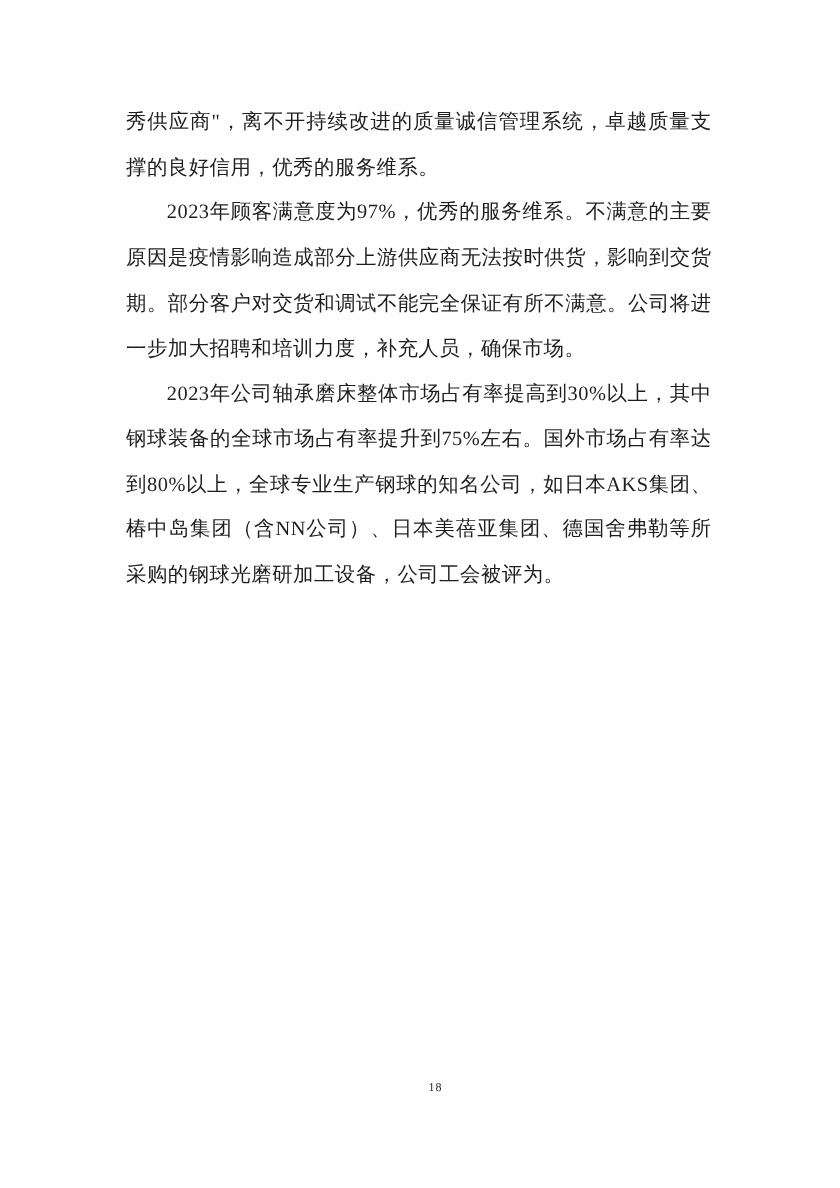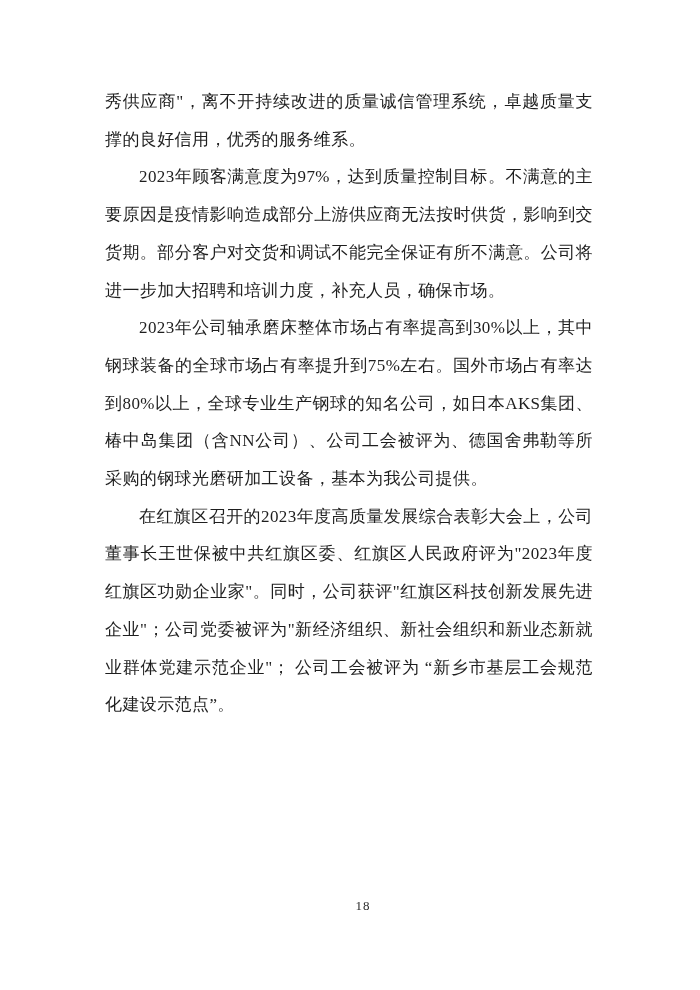--- a/index.html
+++ b/index.html
@@ -40,32 +40,31 @@
   }
   .footer {
     position: absolute;
     left: 0;
     top: 896px;
     width: 700px;
     text-align: center;
   }
   .page-number {
     font-family: "Liberation Serif", "DejaVu Serif", serif;
-    font-size: 13px;
+    font-size: 10px;
     color: #2a2a2a;
     letter-spacing: 1px;
     margin-left: 26px;
   }
 </style>
 </head>
 <body>
 
 <div class="page">
   <div class="content">
     <p class="para no-indent">秀供应商"，离不开持续改进的质量诚信管理系统，卓越质量支撑的良好信用，优秀的服务维系。</p>
-    <p class="para indent">2023年顾客满意度为97%，达到质量控制目标。不满意的主要原因是疫情影响造成部分上游供应商无法按时供货，影响到交货期。部分客户对交货和调试不能完全保证有所不满意。公司将进一步加大招聘和培训力度，补充人员，确保市场。</p>
-    <p class="para indent">2023年公司轴承磨床整体市场占有率提高到30%以上，其中钢球装备的全球市场占有率提升到75%左右。国外市场占有率达到80%以上，全球专业生产钢球的知名公司，如日本AKS集团、椿中岛集团（含NN公司）、公司工会被评为、德国舍弗勒等所采购的钢球光磨研加工设备，基本为我公司提供。</p>
-    <p class="para indent">在红旗区召开的2023年度高质量发展综合表彰大会上，公司董事长王世保被中共红旗区委、红旗区人民政府评为"2023年度红旗区功勋企业家"。同时，公司获评"红旗区科技创新发展先进企业"；公司党委被评为"新经济组织、新社会组织和新业态新就业群体党建示范企业"； 公司工会被评为 “新乡市基层工会规范化建设示范点”。</p>
+    <p class="para indent">2023年顾客满意度为97%，优秀的服务维系。不满意的主要原因是疫情影响造成部分上游供应商无法按时供货，影响到交货期。部分客户对交货和调试不能完全保证有所不满意。公司将进一步加大招聘和培训力度，补充人员，确保市场。</p>
+    <p class="para indent">2023年公司轴承磨床整体市场占有率提高到30%以上，其中钢球装备的全球市场占有率提升到75%左右。国外市场占有率达到80%以上，全球专业生产钢球的知名公司，如日本AKS集团、椿中岛集团（含NN公司）、日本美蓓亚集团、德国舍弗勒等所采购的钢球光磨研加工设备，公司工会被评为。</p>
   </div>
   <div class="footer">
     <span class="page-number">18</span>
   </div>
 </div>
 
 </body></html>

